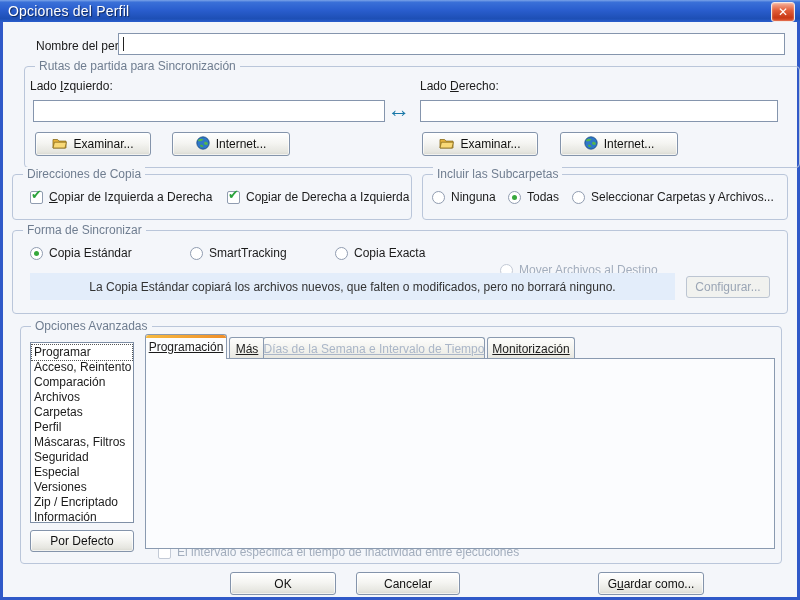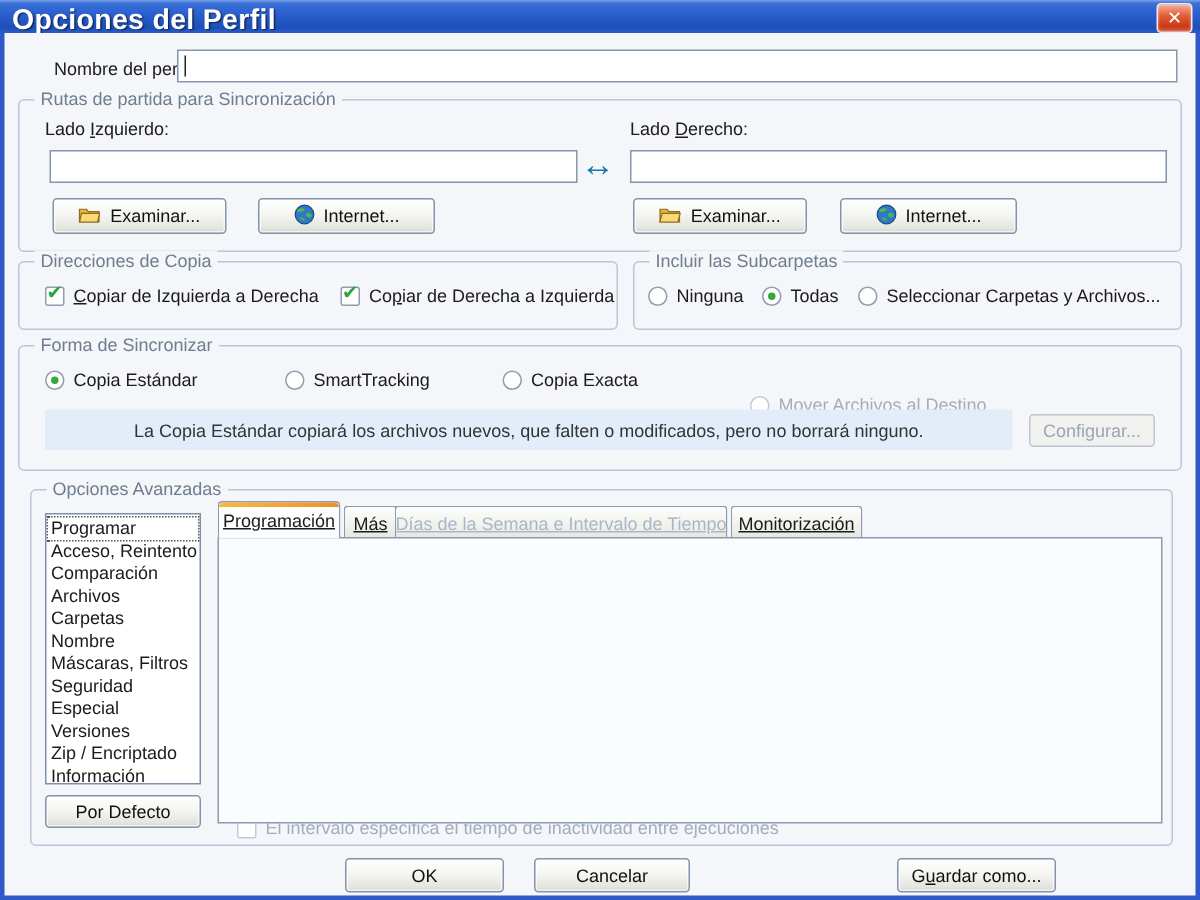--- a/index.html
+++ b/index.html
@@ -6,21 +6,21 @@
   .win {
     position:relative; width:800px; height:600px; overflow:hidden;
     font-family:"Liberation Sans","DejaVu Sans",sans-serif; font-size:12px; color:#1b1b1b;
     background:#3059c8;
   }
   .titlebar {
     position:absolute; left:0; top:0; width:800px; height:22px;
     background:linear-gradient(180deg,#7ba4e8 0%,#3a70d8 10%,#2a5ece 45%,#1d4fb5 85%,#2a5ece 100%);
   }
   .title {
-    position:absolute; left:8px; top:3px; color:#ffffff; font-weight:bold; font-size:19px;
+    position:absolute; left:8px; top:3px; color:#ffffff; font-weight:normal; font-size:14px;
     text-shadow:1px 1px 1px rgba(0,0,0,.55); letter-spacing:.2px;
   }
   .closebtn {
     position:absolute; right:5px; top:2px; width:22px; height:18px; border-radius:3px;
     border:1px solid #f3e9e4; color:#fff; font-weight:bold; font-size:12px;
     background:linear-gradient(180deg,#f5b09a 0%,#e35f3a 40%,#c93a17 80%,#de5029 100%);
     display:flex; align-items:center; justify-content:center; cursor:pointer;
     box-shadow:inset 0 0 2px rgba(255,255,255,.6);
   }
   .body { position:absolute; left:3px; right:3px; top:22px; bottom:3px; background:#f4f6fa; }
@@ -96,21 +96,21 @@
       <span>✕</span>
     </div>
   </div>
   <div class="body"></div>
 
   <div class="lbl" style="left:36px;top:39px">Nombre del perfil:</div>
   <div class="txt" style="left:118px;top:33px;width:667px;height:22px">
     <div class="caret"></div>
   </div>
 
-  <div class="grp" style="left:12px;top:66px;width:774px;height:100px">
+  <div class="grp" style="left:24px;top:66px;width:774px;height:100px">
     <span class="grp-label">Rutas de partida para Sincronización</span>
   </div>
   <div class="lbl" style="left:30px;top:79px">Lado <u>I</u>zquierdo:</div>
   <div class="lbl" style="left:420px;top:79px">Lado <u>D</u>erecho:</div>
   <div class="txt" style="left:33px;top:100px;width:352px;height:22px"></div>
   <div class="swap" style="left:387px;top:98px">↔</div>
   <div class="txt" style="left:420px;top:100px;width:358px;height:22px"></div>
 
   <div class="btn" style="left:35px;top:132px;width:116px;height:24px">
     <span><svg width="15" height="12" viewBox="0 0 15 12">
@@ -204,21 +204,21 @@
   <div class="grp" style="left:20px;top:326px;width:760px;height:236px">
     <span class="grp-label">Opciones Avanzadas</span>
   </div>
 
   <div class="listbox" style="left:30px;top:342px;width:104px;height:181px">
     <div class="li sel">Programar</div>
     <div class="li">Acceso, Reintento</div>
     <div class="li">Comparación</div>
     <div class="li">Archivos</div>
     <div class="li">Carpetas</div>
-    <div class="li">Nombre</div>
+    <div class="li">Perfil</div>
     <div class="li">Máscaras, Filtros</div>
     <div class="li">Seguridad</div>
     <div class="li">Especial</div>
     <div class="li">Versiones</div>
     <div class="li">Zip / Encriptado</div>
     <div class="li">Información</div>
   </div>
   <div class="btn" style="left:30px;top:530px;width:104px;height:22px">
     <span>Por Defecto</span>
   </div>

